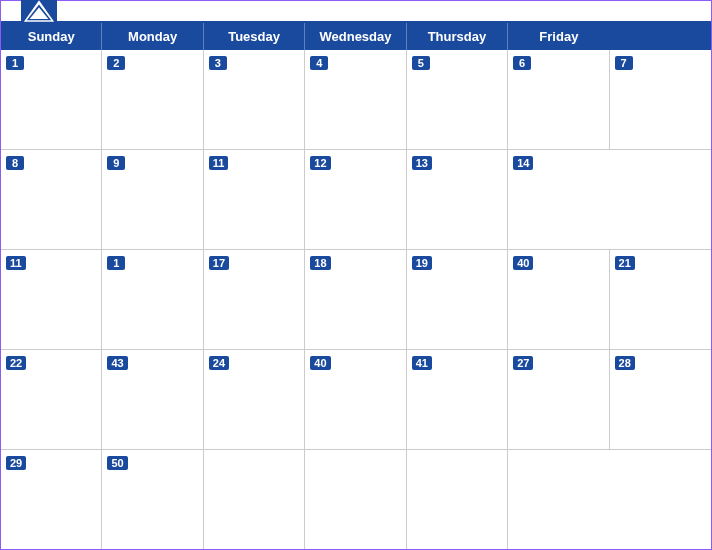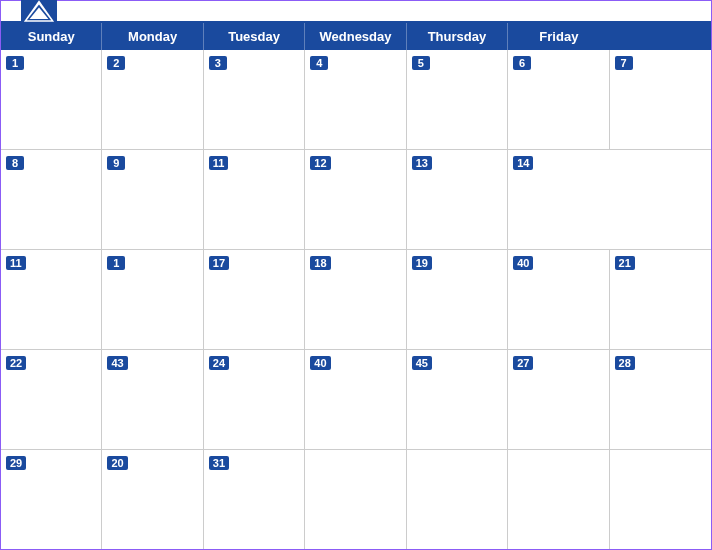--- a/index.html
+++ b/index.html
@@ -162,28 +162,27 @@
           <div class="day-cell"><span class="day-number">18</span></div>
           <div class="day-cell"><span class="day-number">19</span></div>
           <div class="day-cell"><span class="day-number">40</span></div>
           <div class="day-cell"><span class="day-number">21</span></div>
         </div>
         <div class="week-row">
           <div class="day-cell"><span class="day-number">22</span></div>
           <div class="day-cell"><span class="day-number">43</span></div>
           <div class="day-cell"><span class="day-number">24</span></div>
           <div class="day-cell"><span class="day-number">40</span></div>
-          <div class="day-cell"><span class="day-number">45</span></div>
+          <div class="day-cell"><span class="day-number">41</span></div>
           <div class="day-cell"><span class="day-number">27</span></div>
           <div class="day-cell"><span class="day-number">28</span></div>
         </div>
         <div class="week-row">
           <div class="day-cell"><span class="day-number">29</span></div>
-          <div class="day-cell"><span class="day-number">20</span></div>
-          <div class="day-cell"><span class="day-number">31</span></div>
+          <div class="day-cell"><span class="day-number">50</span></div>
           <div class="day-cell empty"></div>
           <div class="day-cell empty"></div>
           <div class="day-cell empty"></div>
           <div class="day-cell empty"></div>
         </div>
       </div>
   </div>
 </div>
 
 </body></html>

